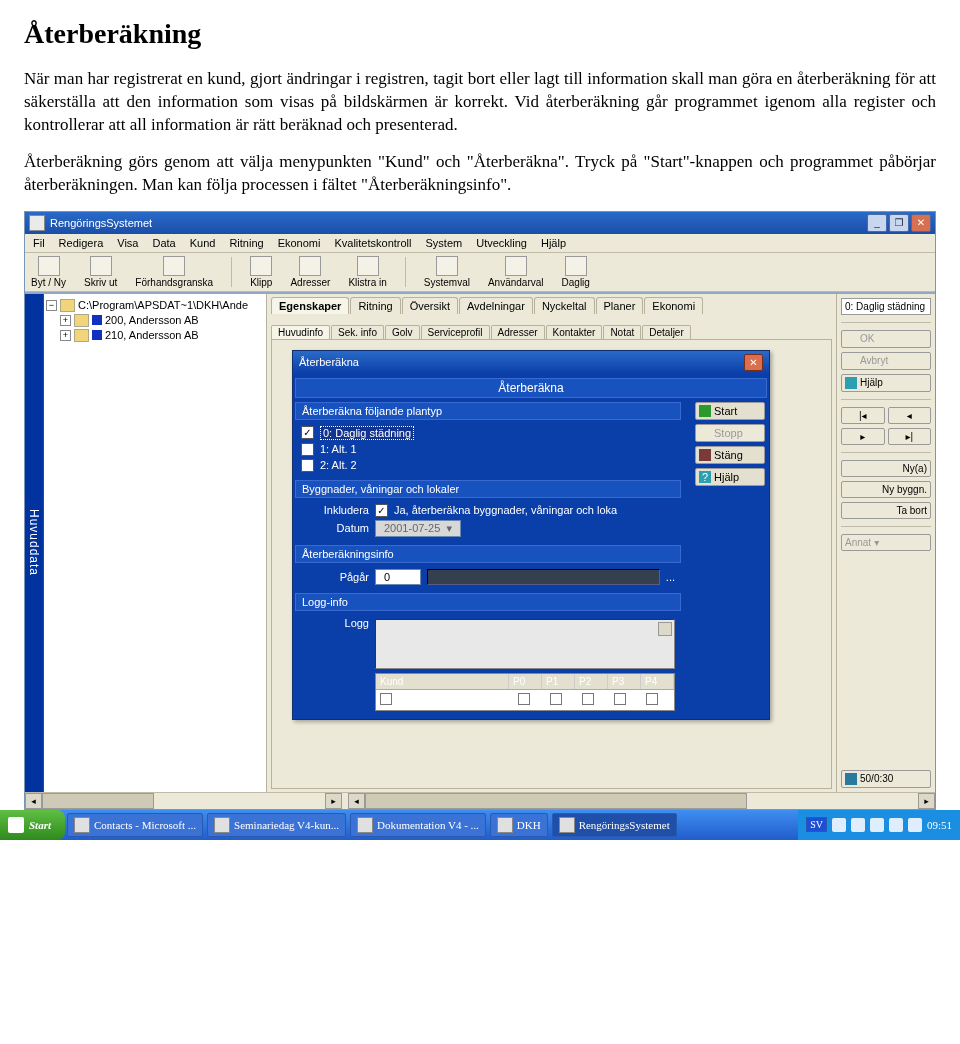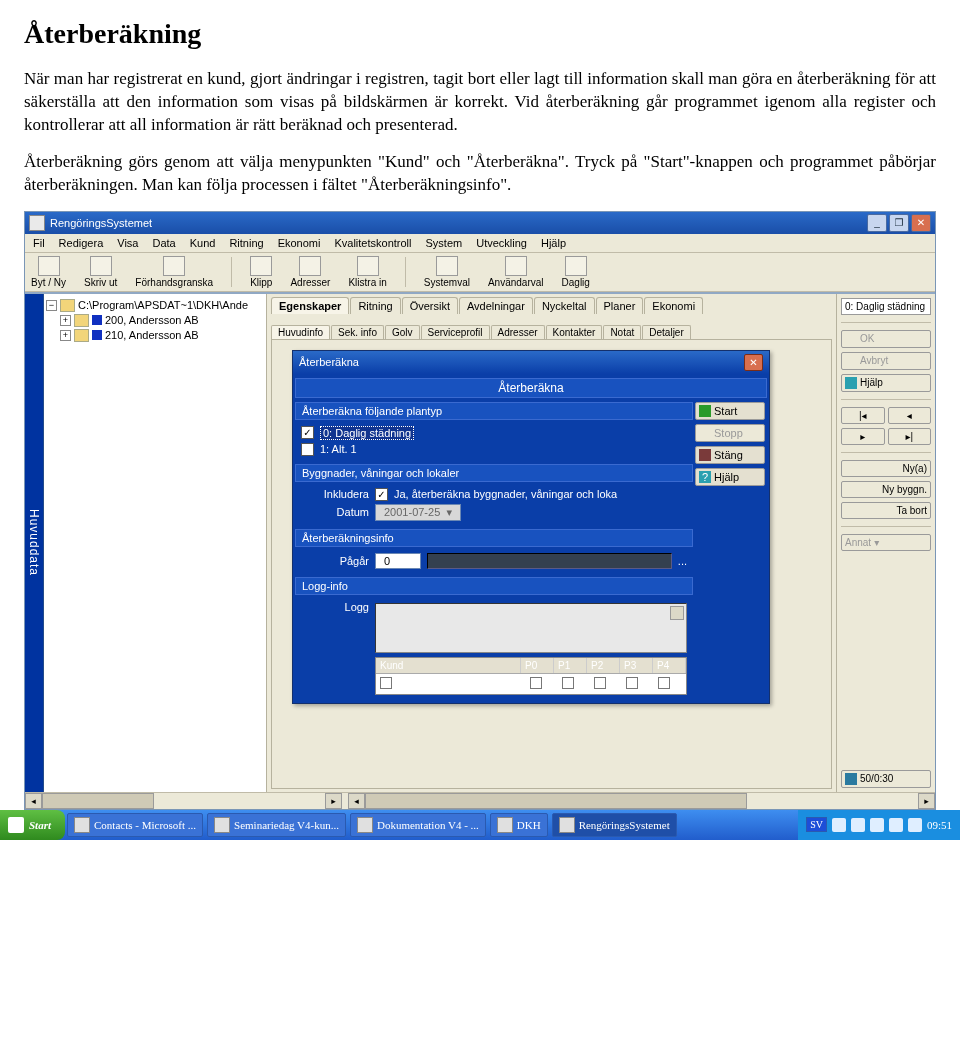--- a/index.html
+++ b/index.html
@@ -196,31 +196,35 @@
       </div>
       <div class="panel">
 
         <div class="dlg">
           <div class="dtb">
             <span>Återberäkna</span>
             <div class="dclose">✕</div>
           </div>
           <div class="body">
             <div class="bluehdr">Återberäkna</div>
-            <div style="display:flex;gap:0">
+            <div style="display:flex;gap:12px">
               <div style="flex:1">
                 <div class="subhdr">Återberäkna följande plantyp</div>
                 <div class="content">
                   <div class="formrow">
                       <span class="cb">✓</span>
                       <span style="background:#10348f;padding:0 2px;border:1px dotted #fff">0: Daglig städning</span>
                     </div>
                   <div class="formrow">
                       <span class="cb"></span>
                       <span>1: Alt. 1</span>
+                    </div>
+                  <div class="formrow">
+                      <span class="cb"></span>
+                      <span>2: Alt. 2</span>
                     </div>
                 </div>
                 <div class="subhdr">Byggnader, våningar och lokaler</div>
                 <div class="content">
                   <div class="formrow">
                       <span class="lab">Inkludera</span>
                       <span class="cb">✓</span>
                       <span>Ja, återberäkna byggnader, våningar och loka</span>
                     </div>
                   <div class="formrow">

